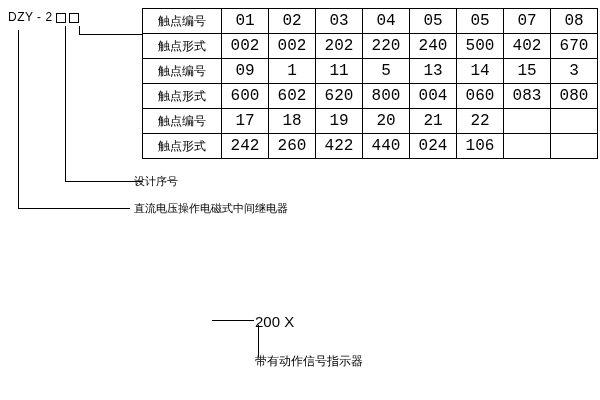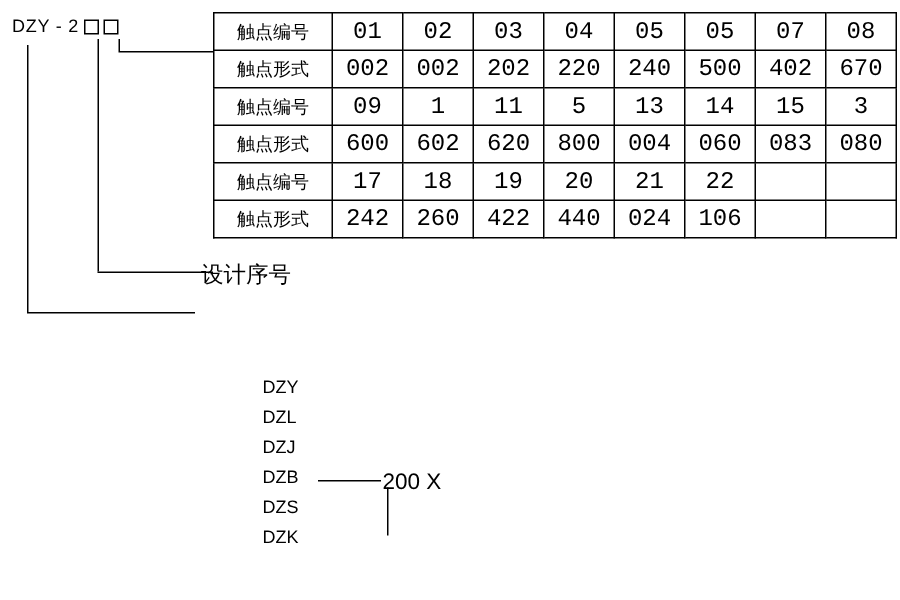--- a/index.html
+++ b/index.html
@@ -72,21 +72,21 @@
   .ln {
     position: absolute;
     background: #000000;
   }
   .ln.h { height: 1px; }
   .ln.v { width: 1px; }
 
   
   .anno {
     position: absolute;
-    font-size: 15px;
+    font-size: 11px;
     white-space: nowrap;
     text-align: center;
   }
 
   
   .series {
     position: absolute;
     left: 175px;
     top: 248px;
     font-size: 12px;
@@ -124,20 +124,21 @@
 
   <div class="ln v" style="left:65px; top:26px; height:155px;"></div>
   <div class="ln h" style="left:65px; top:181px; width:65px;"></div>
 
   <div class="ln h" style="left:130px; top:181px; width:12px;"></div>
 
   <div class="ln v" style="left:18px; top:30px; height:178px;"></div>
   <div class="ln h" style="left:18px; top:208px; width:112px;"></div>
 
   <div class="anno" style="left:134px; top:174px;">设计序号</div>
+  <div class="anno" style="left:134px; top:201px;">直流电压操作电磁式中间继电器</div>
 
   <div class="table-wrap">
     <table class="contact-table">
       <tbody>
         <tr>
           <td class="rowhead">触点编号</td>
           <td class="cell">01</td>
           <td class="cell">02</td>
           <td class="cell">03</td>
           <td class="cell">04</td>
@@ -198,27 +199,20 @@
           <td class="cell">440</td>
           <td class="cell">024</td>
           <td class="cell">106</td>
           <td class="cell"></td>
           <td class="cell"></td>
         </tr>
       </tbody>
     </table>
   </div>
 
-  <div class="series">
-    <div>DZY</div>
-    <div>DZL</div>
-    <div>DZJ</div>
-    <div>DZB</div>
-    <div>DZS</div>
-    <div>DZK</div>
-  </div>
 
   <div class="ln h" style="left:212px; top:320px; width:42px;"></div>
   <div class="series-right">200  X</div>
 
   <div class="ln v" style="left:258px; top:325px; height:32px;"></div>
+  <div class="series-note">带有动作信号指示器</div>
 
 </div>
 
 </body></html>

